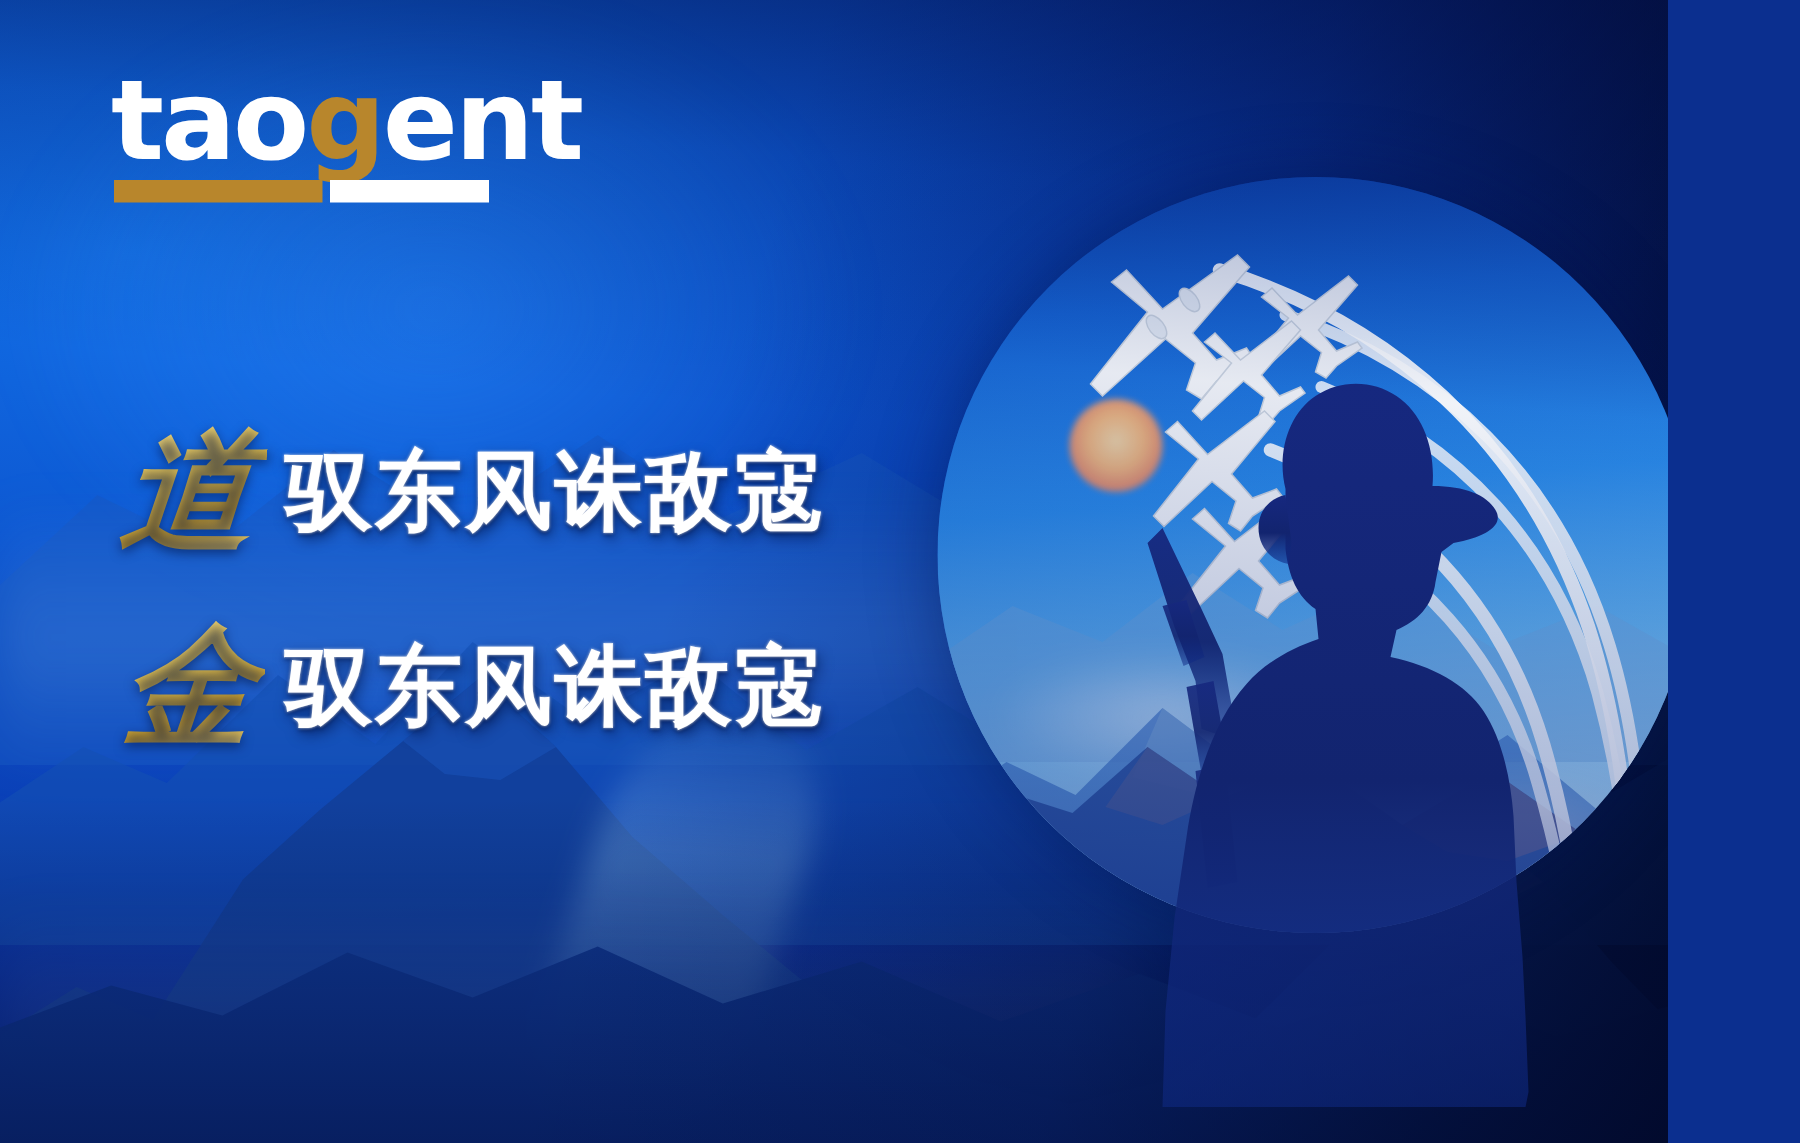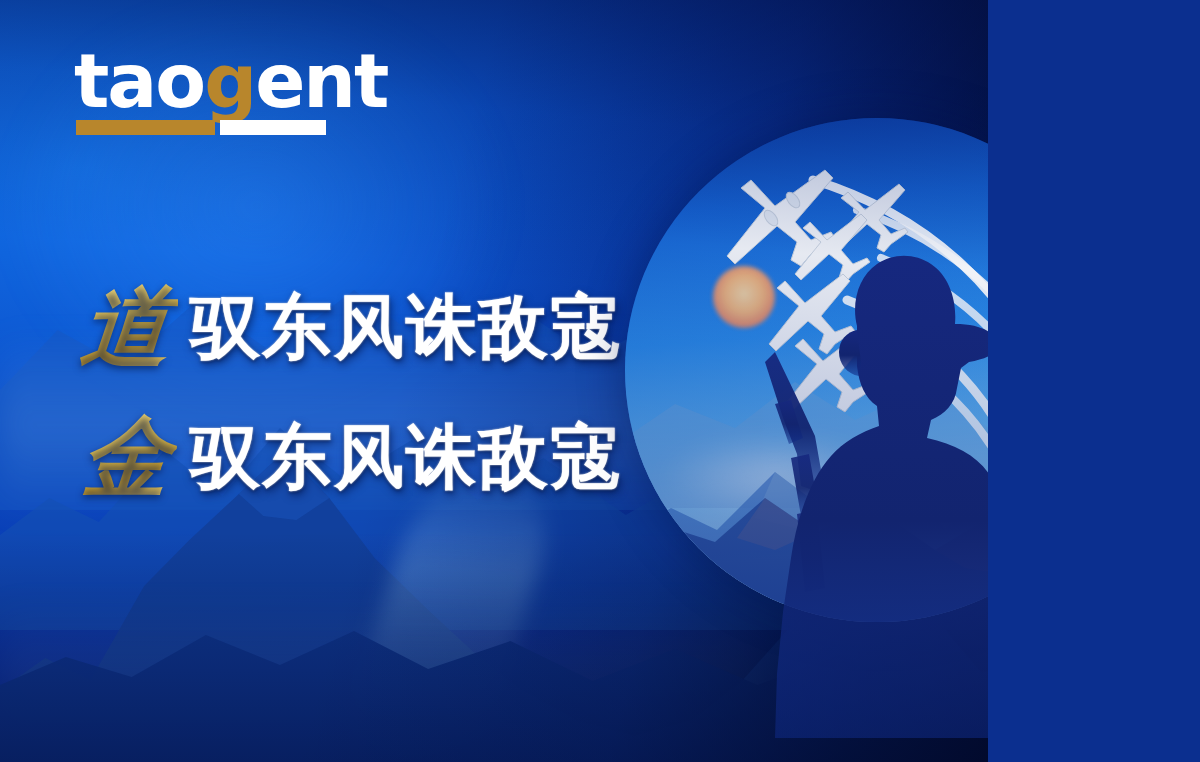--- a/index.html
+++ b/index.html
@@ -8,21 +8,21 @@
     padding: 0;
     background: #0b2f8f;
   }
   body {
     font-family: "Liberation Sans", sans-serif;
   }
 
   
   #banner {
     position: relative;
-    width: 988px;
+    width: 1112px;
     height: 762px;
     overflow: hidden;
     background: #000000;
     user-select: none;
   }
 
   
   .bg-base {
     position: absolute;
     inset: 0;
@@ -171,21 +171,21 @@
     background: linear-gradient(160deg, #f2dd8a 0%, #e0bf4f 38%, #c89e2e 68%, #eed67c 100%);
     -webkit-background-clip: text;
     background-clip: text;
     -webkit-text-fill-color: transparent;
     text-shadow: 0 3px 7px rgba(2,16,62,0.55);
     padding-right: 6px;
     transform: skewX(-5deg);
   }
   .hl-text {
     font-family: "DejaVu Sans", "Liberation Sans", sans-serif;
-    font-size: 70px;
+    font-size: 58px;
     line-height: 1;
     font-weight: 700;
     color: #ffffff;
     letter-spacing: 2px;
     margin-left: 14px;
     text-shadow:
       0 0 2px rgba(255,255,255,0.85),
       2px 4px 9px rgba(2,18,70,0.65),
       0 2px 3px rgba(2,18,70,0.55);
   }

